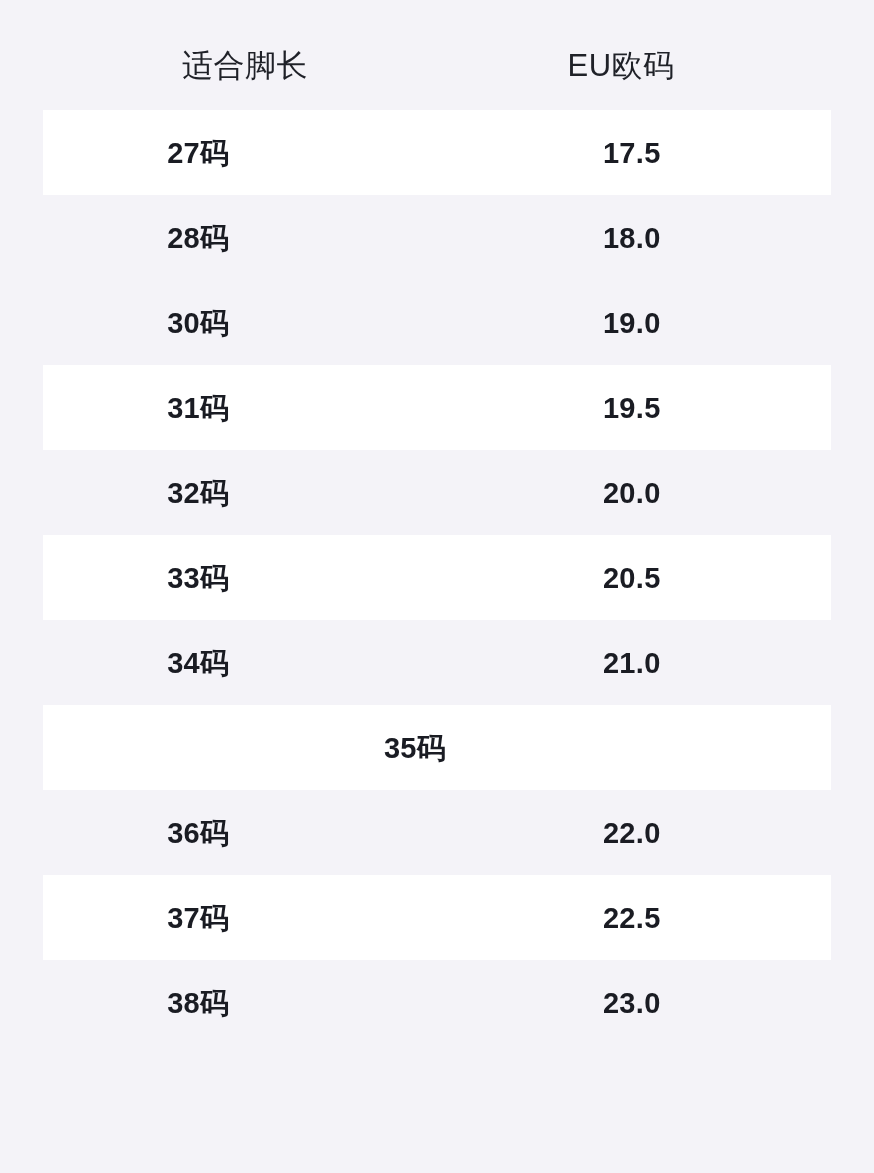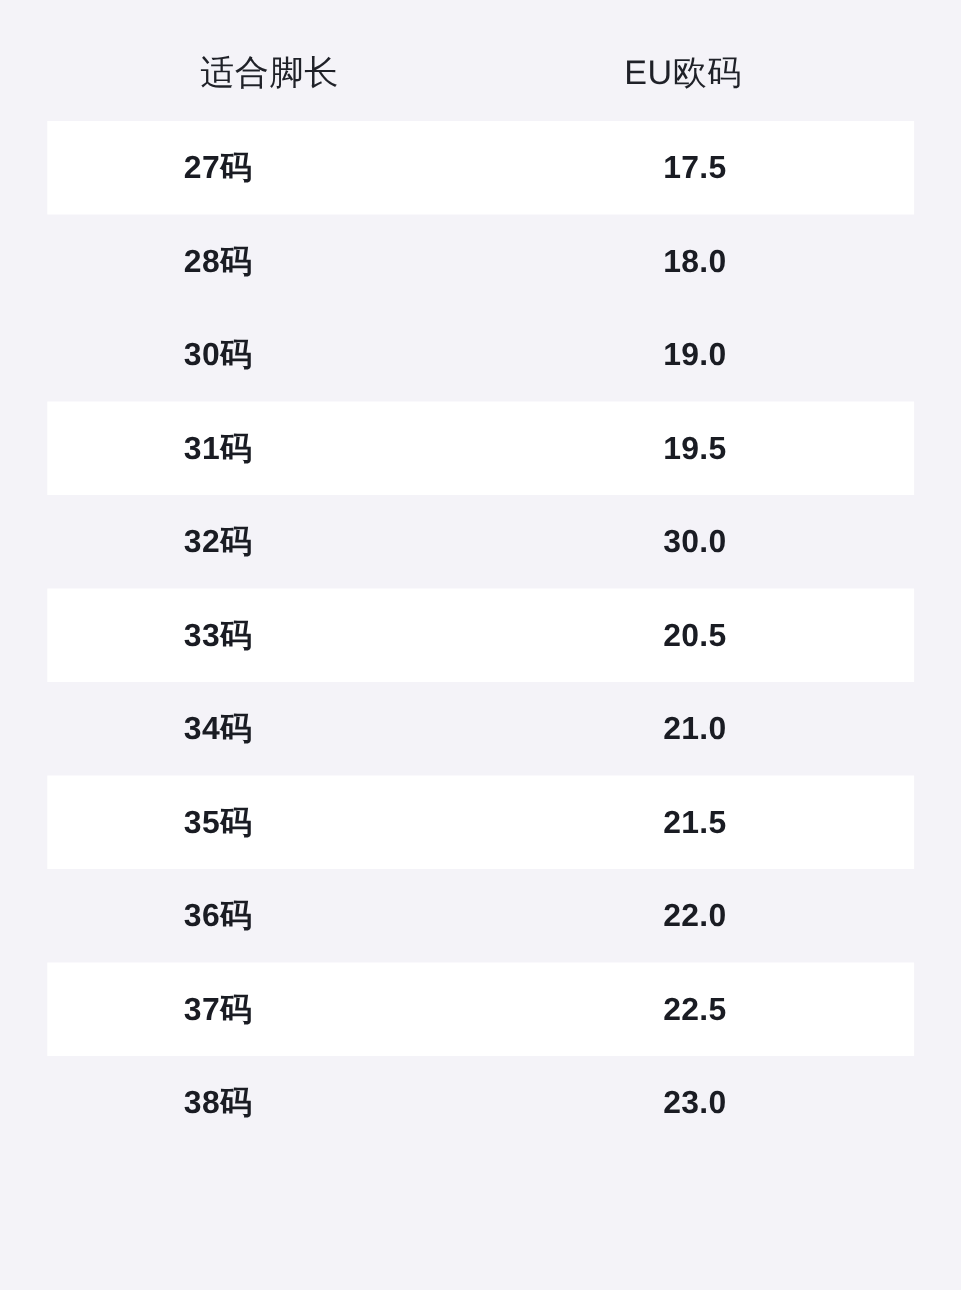--- a/index.html
+++ b/index.html
@@ -96,33 +96,32 @@
       <div class="chart-row">
         <div class="cell col-size">30码</div>
         <div class="cell col-length">19.0</div>
       </div>
       <div class="chart-row striped">
         <div class="cell col-size">31码</div>
         <div class="cell col-length">19.5</div>
       </div>
       <div class="chart-row">
         <div class="cell col-size">32码</div>
-        <div class="cell col-length">30.0</div>
+        <div class="cell col-length">20.0</div>
       </div>
       <div class="chart-row striped">
         <div class="cell col-size">33码</div>
         <div class="cell col-length">20.5</div>
       </div>
       <div class="chart-row">
         <div class="cell col-size">34码</div>
         <div class="cell col-length">21.0</div>
       </div>
       <div class="chart-row striped">
         <div class="cell col-size">35码</div>
-        <div class="cell col-length">21.5</div>
       </div>
       <div class="chart-row">
         <div class="cell col-size">36码</div>
         <div class="cell col-length">22.0</div>
       </div>
       <div class="chart-row striped">
         <div class="cell col-size">37码</div>
         <div class="cell col-length">22.5</div>
       </div>
       <div class="chart-row">

